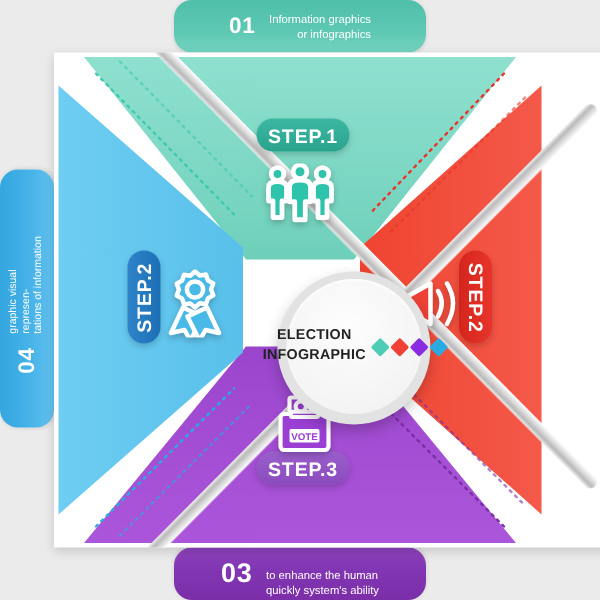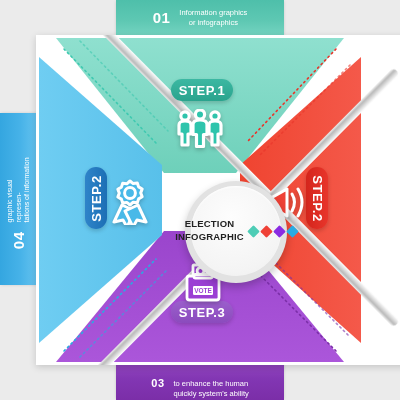--- a/index.html
+++ b/index.html
@@ -5,40 +5,40 @@
   * { box-sizing: border-box; margin: 0; padding: 0; }
   html, body {
     width: 400px; height: 400px;
     background: #ebebeb;
     font-family: "Liberation Sans", sans-serif;
     overflow: hidden;
   }
   #stage { position: relative; width: 400px; height: 400px; }
 
   
-  .tab { position: absolute; color: #fff; }
+  .tab { position: absolute; color: #fff; border-radius: 12px; }
   .tab .num { font-weight: bold; letter-spacing: .5px; }
   .tab .desc { line-height: 1.22; }
 
   .tab-top {
     left: 116px; top: 0; width: 168px; height: 35px;
     background: linear-gradient(180deg, #4ebfaa 0%, #5ec8b3 60%, #73d3c0 100%);
     display: flex; align-items: center; justify-content: center; gap: 9px;
     box-shadow: 0 1px 3px rgba(0,0,0,.13);
   }
   .tab-top .num { font-size: 15px; }
-  .tab-top .desc { font-size: 7.5px; text-align: center; }
+  .tab-top .desc { font-size: 7.5px; text-align: right; }
 
   .tab-bottom {
     left: 116px; top: 365px; width: 168px; height: 35px;
     background: linear-gradient(0deg, #7b2ea8 0%, #8236b3 60%, #9043bd 100%);
     display: flex; align-items: center; justify-content: center; gap: 9px;
     box-shadow: 0 -1px 3px rgba(0,0,0,.13);
   }
-  .tab-bottom .num { font-size: 11px; }
+  .tab-bottom .num { font-size: 18px; }
   .tab-bottom .desc { font-size: 7.5px; text-align: left; margin-top: 12px; }
 
   .tab-left {
     left: 0; top: 113px; width: 36px; height: 172px;
     background: linear-gradient(90deg, #34a6e0 0%, #46b2e8 55%, #63c2ef 100%);
     display: flex; flex-direction: column; align-items: center; justify-content: center;
     gap: 9px;
     box-shadow: 1px 0 3px rgba(0,0,0,.13);
   }
   .tab-left .inner {

